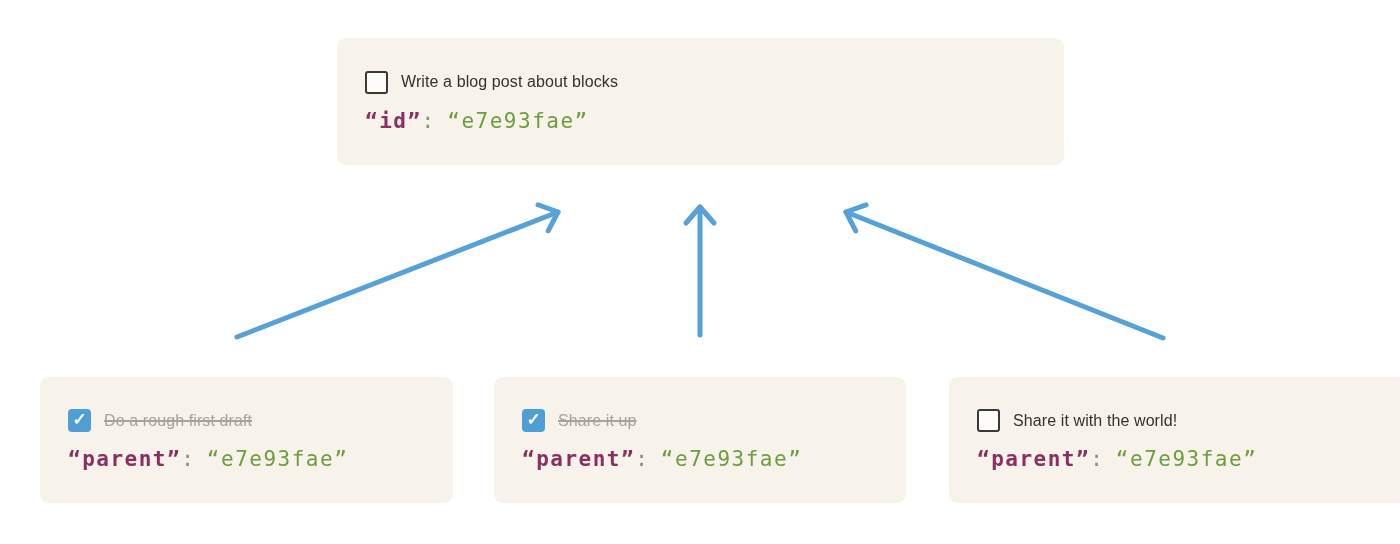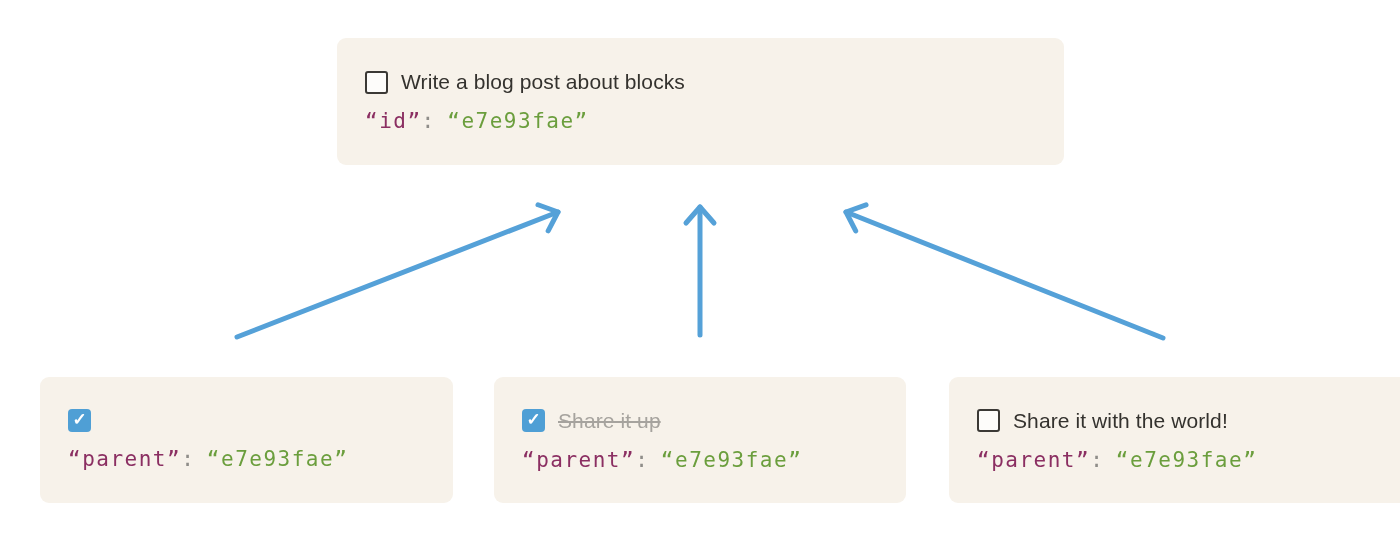--- a/index.html
+++ b/index.html
@@ -55,37 +55,37 @@
   .checkbox.checked .check {
     display: block;
     color: var(--checkbox-check);
     font-size: 17px;
     font-weight: bold;
     line-height: 1;
     transform: translateY(-1px);
   }
 
   .todo-label {
-    font-size: 21px;
+    font-size: 16px;
     color: var(--title-text);
     letter-spacing: 0.1px;
   }
   .checkbox.checked + .todo-label {
     color: var(--done-text);
     text-decoration: line-through;
     text-decoration-thickness: 2px;
   }
 
   .code-row {
     font-family: "DejaVu Sans Mono", "Liberation Mono", monospace;
     font-size: 21px;
     letter-spacing: 1.5px;
     white-space: nowrap;
   }
-  .code-key   { color: var(--code-key); }
+  .code-key   { color: var(--code-key); font-weight: bold; }
   .code-punct { color: var(--code-punct); }
   .code-value { color: var(--code-value); margin-left: 0.55em; }
 
   svg.arrows { position: absolute; inset: 0; width: 1400px; height: 544px; pointer-events: none; }
   .arrow-stroke {
     stroke: var(--arrow);
     stroke-width: 5;
     stroke-linecap: round;
     stroke-linejoin: round;
     fill: none;
@@ -104,20 +104,21 @@
       <span class="todo-label">Write a blog post about blocks</span>
     </div>
     <div class="code-row"><span class="code-key">“id”</span><span class="code-punct">:</span><span class="code-value">“e7e93fae”</span></div>
   </div>
 
   <div class="card child1">
     <div class="todo-row">
       <span class="checkbox checked">
         <span class="check">✓</span>
       </span>
+      <span class="todo-label">Do a rough first draft</span>
     </div>
     <div class="code-row"><span class="code-key">“parent”</span><span class="code-punct">:</span><span class="code-value">“e7e93fae”</span></div>
   </div>
 
   <div class="card child2">
     <div class="todo-row">
       <span class="checkbox checked">
         <span class="check">✓</span>
       </span>
       <span class="todo-label">Share it up</span>

